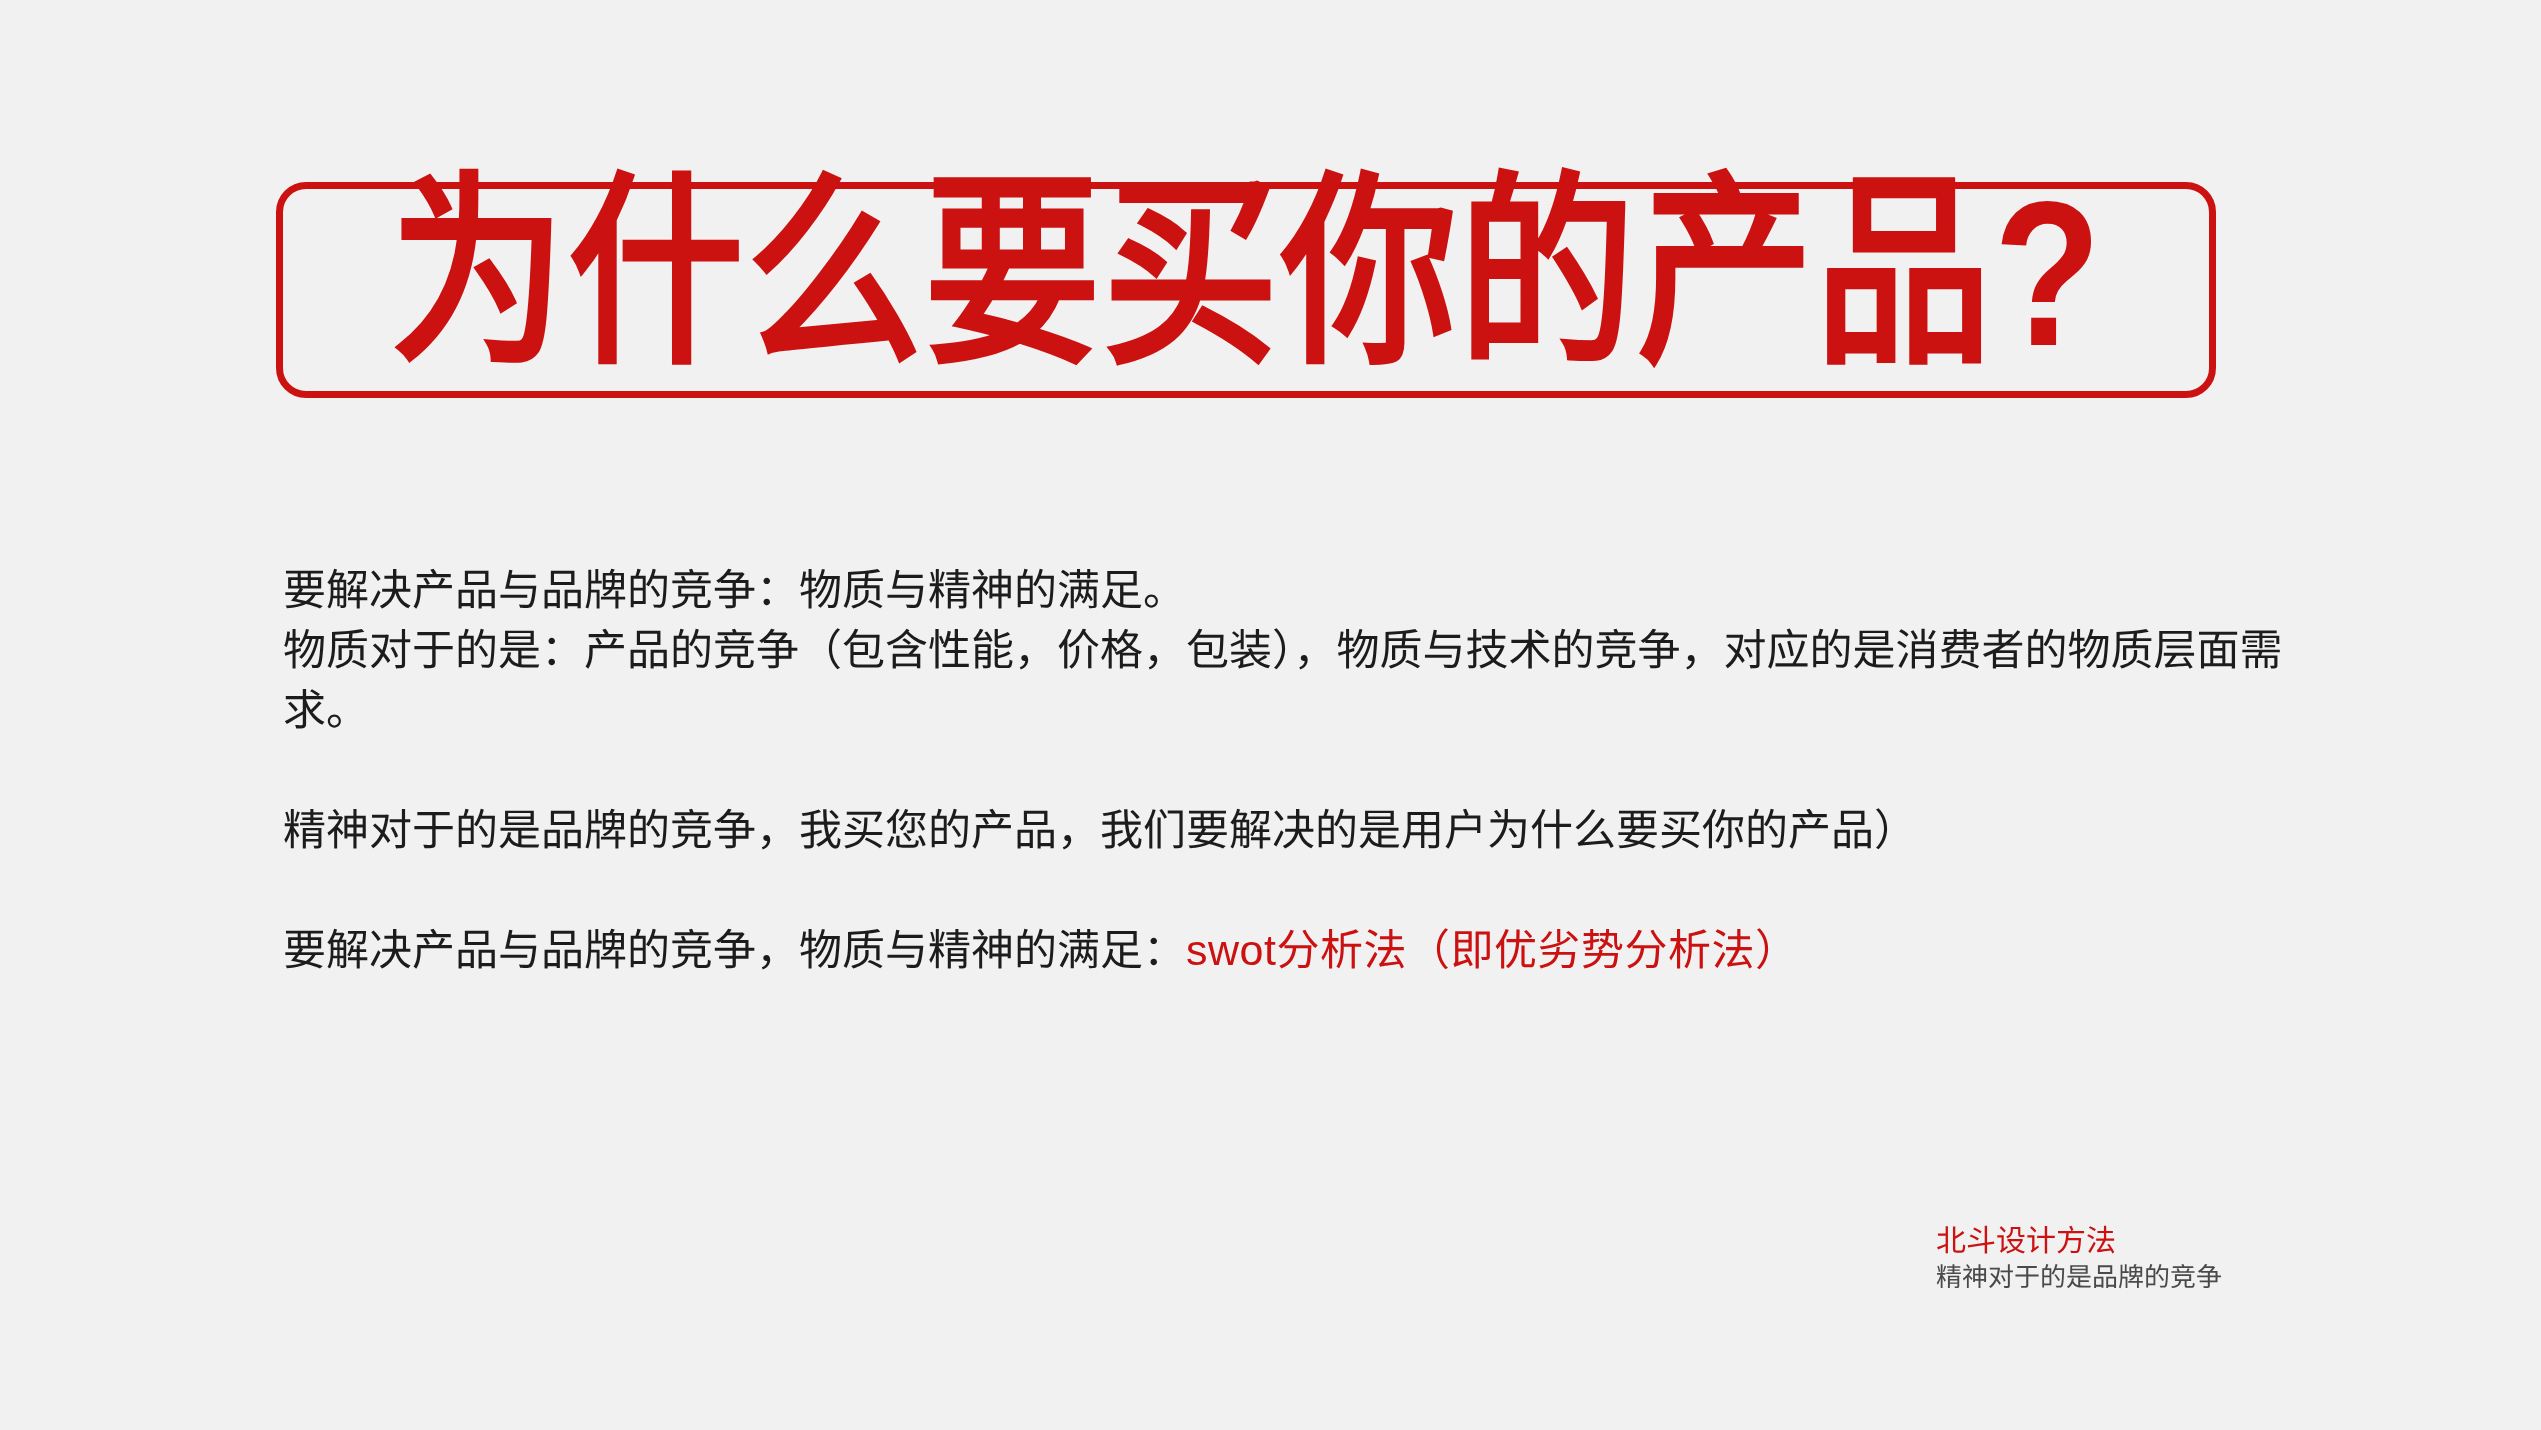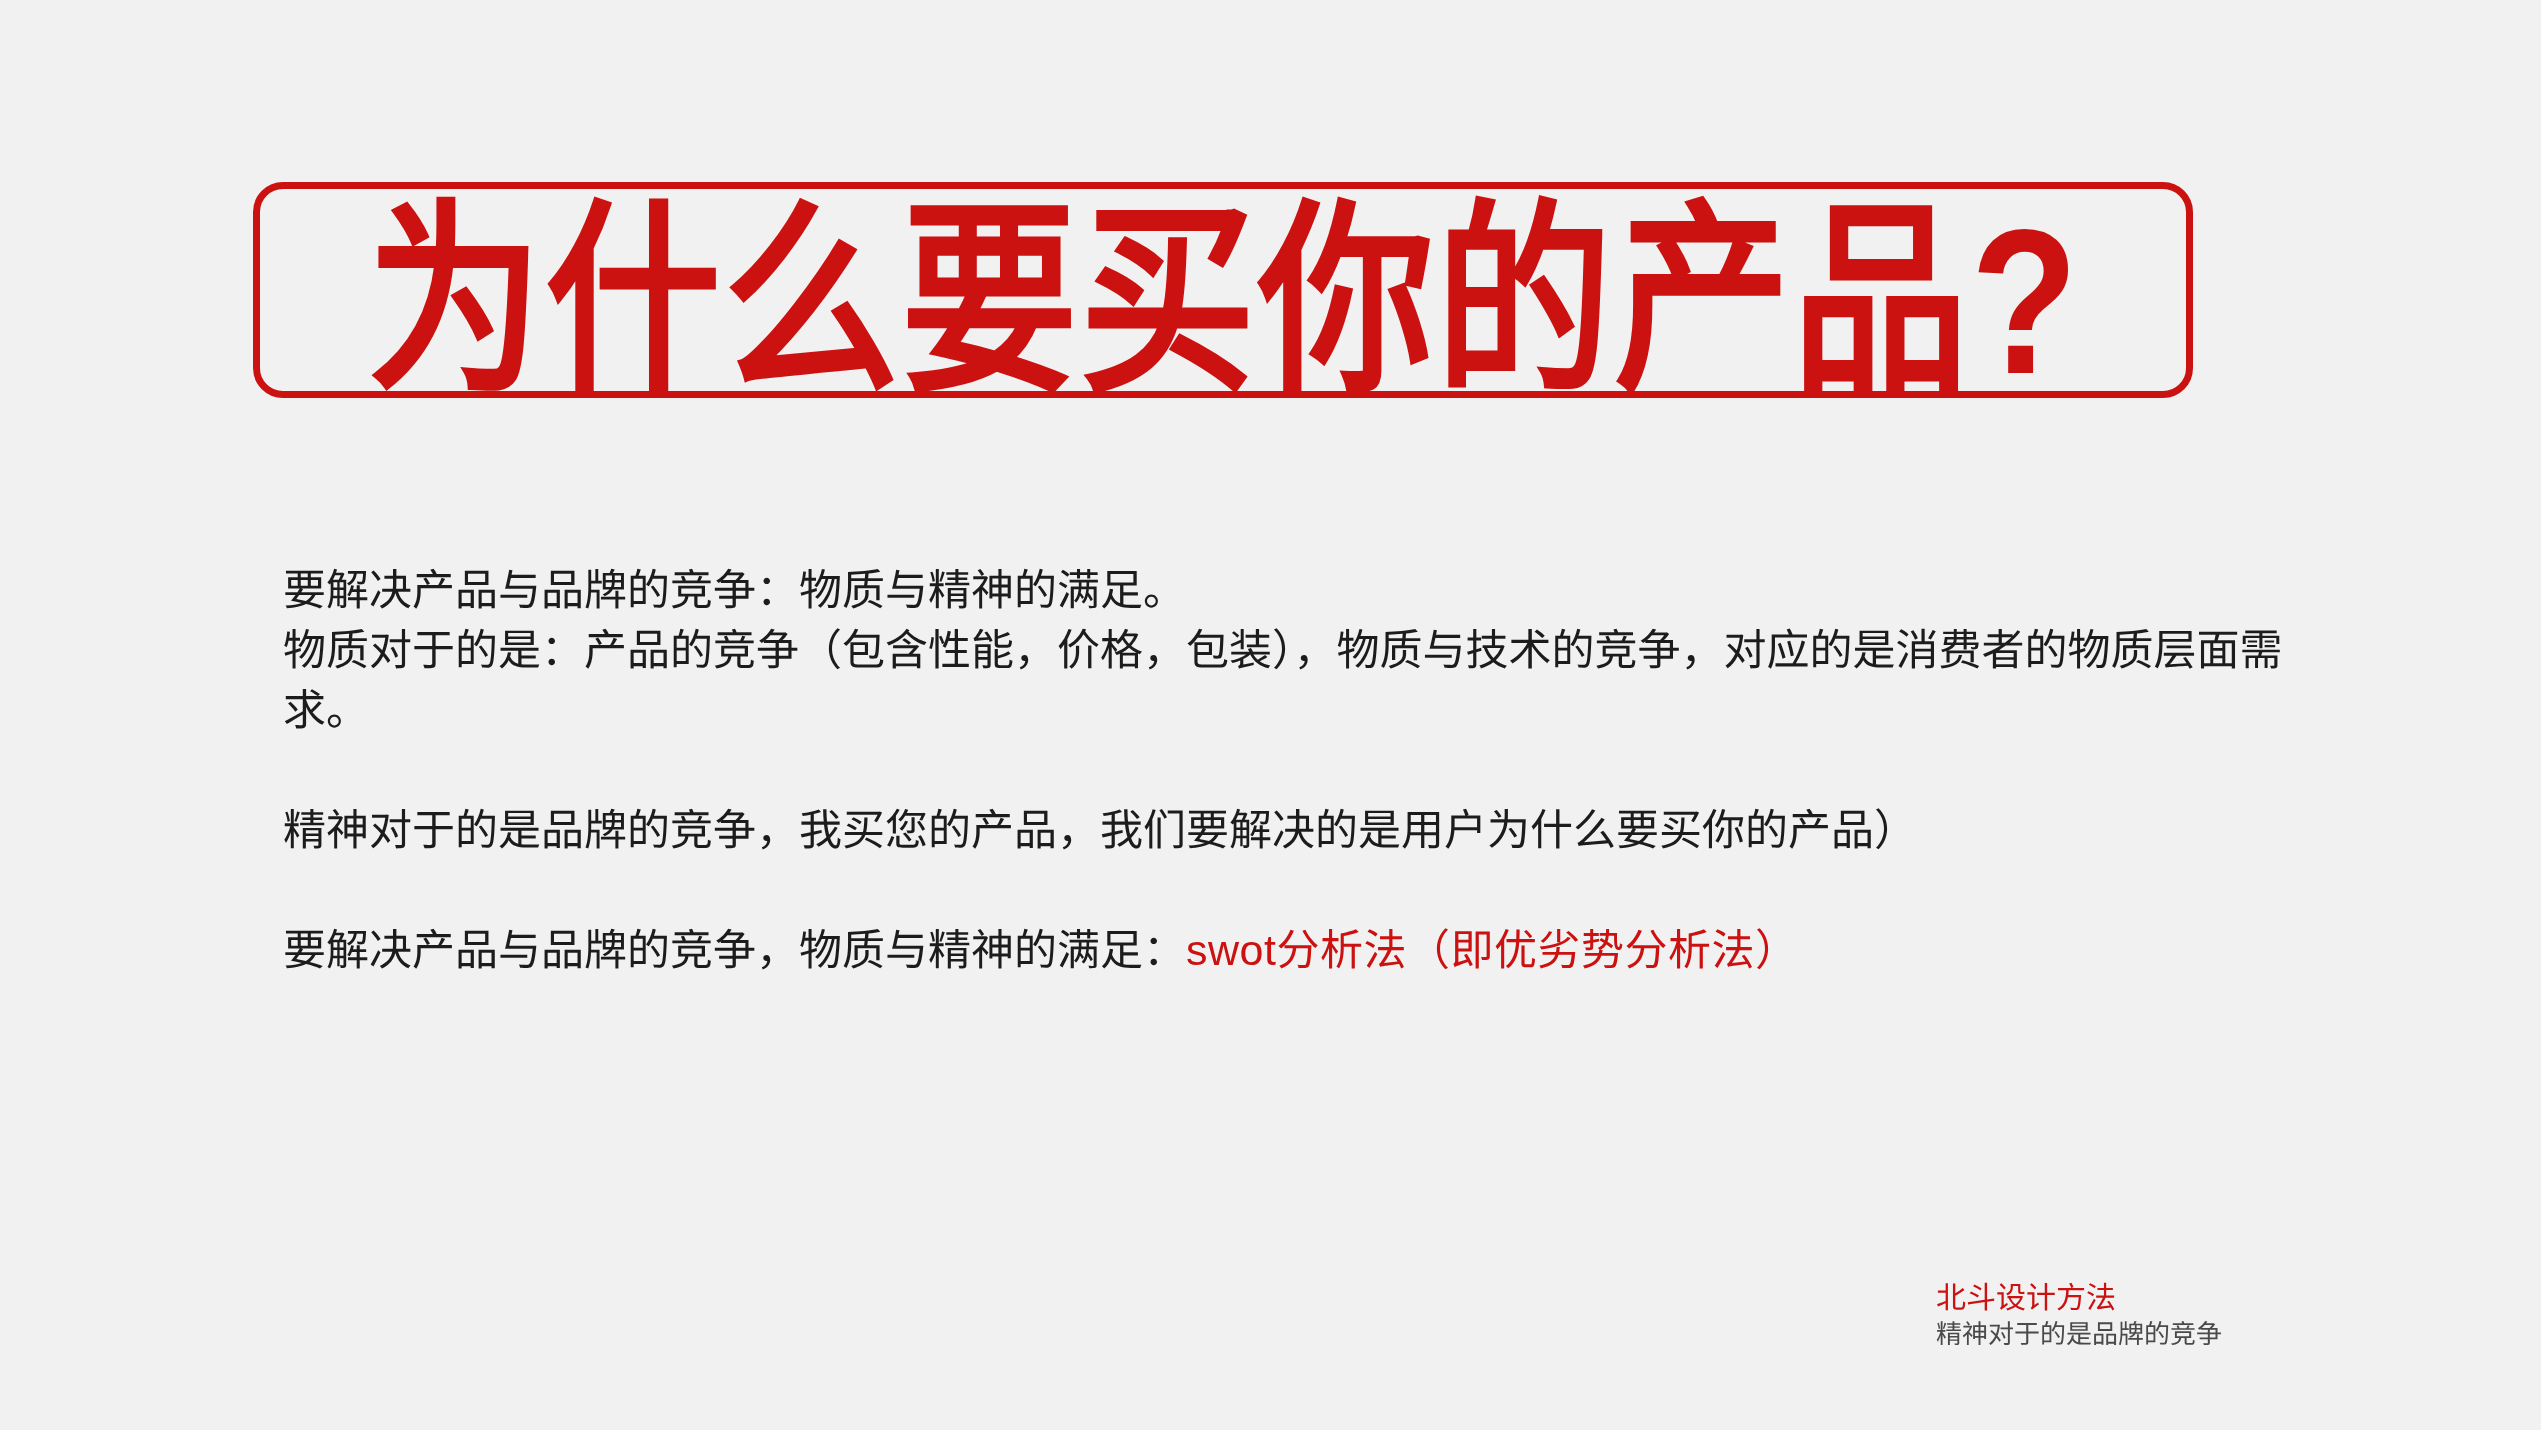--- a/index.html
+++ b/index.html
@@ -21,29 +21,29 @@
   
   .slide {
     position: absolute;
     inset: 0;
     background: #f1f1f1;
   }
 
   
   .title-box {
     position: absolute;
-    left: 253px;
+    left: 276px;
     top: 182px;
     width: 1940px;
     height: 216px;
     border: 7px solid #cc1111;
     border-radius: 30px;
     box-sizing: border-box;
     display: flex;
-    align-items: flex-end;
+    align-items: flex-start;
     justify-content: center;
     background: transparent;
   }
 
   .title-text {
     color: #cc1111;
     font-family: "Liberation Sans", "DejaVu Sans", sans-serif;
     font-weight: bold;
     font-size: 178px;
     line-height: 1;
@@ -85,21 +85,21 @@
   .swot {
     color: #cc1111;
     font-weight: normal;
     letter-spacing: 0.5px;
   }
 
   
   .footer {
     position: absolute;
     left: 1936px;
-    top: 1279px;
+    top: 1222px;
     width: 420px;
     text-align: left;
   }
 
   .footer-brand {
     display: block;
     color: #cc1111;
     font-family: "Liberation Sans", "DejaVu Sans", sans-serif;
     font-size: 30px;
     line-height: 38px;

